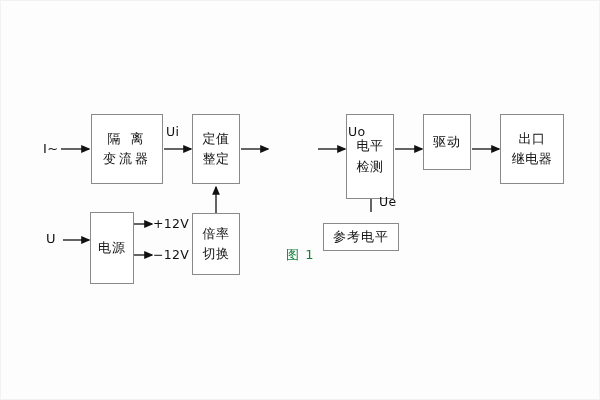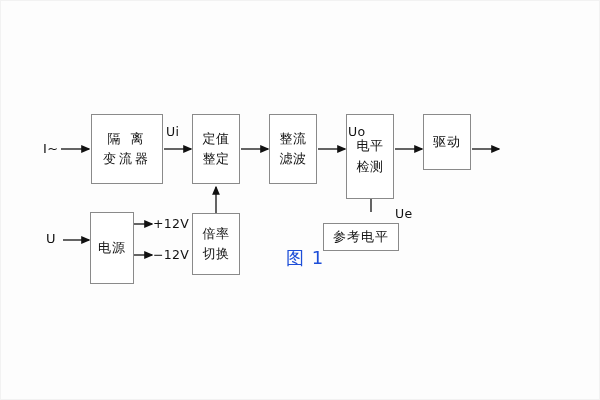--- a/index.html
+++ b/index.html
@@ -37,22 +37,22 @@
   .lbl{
     position:absolute;
     color:#111111;
     font-size:13px;
     white-space:nowrap;
     letter-spacing:0.3px;
   }
   .lbl.sm{font-size:12.5px;}
   .cap{
     position:absolute;
-    color:#1d4ed8;
-    font-size:18px;
+    color:#15803d;
+    font-size:13px;
     letter-spacing:1px;
     white-space:nowrap;
   }
   svg.wires{
     position:absolute;left:0;top:0;
     width:600px;height:400px;
     pointer-events:none;
   }
 </style>
 </head>
@@ -84,53 +84,53 @@
   <div class="block wide" style="left:90px;top:113px;width:72px;height:70px;">
     <span class="ln">隔 离</span>
     <span class="ln">变流器</span>
   </div>
 
   <div class="block" style="left:191px;top:113px;width:48px;height:70px;">
     <span class="ln">定值</span>
     <span class="ln">整定</span>
   </div>
 
-  <div class="block" style="left:268px;top:113px;width:48px;height:70px;">
-    <span class="ln">整流</span>
-    <span class="ln">滤波</span>
-  </div>
 
   <div class="block" style="left:345px;top:113px;width:48px;height:85px;">
     <span class="ln">电平</span>
     <span class="ln">检测</span>
   </div>
 
   <div class="block single" style="left:422px;top:113px;width:48px;height:56px;">
     <span class="ln">驱动</span>
   </div>
 
+  <div class="block" style="left:499px;top:113px;width:64px;height:70px;">
+    <span class="ln">出口</span>
+    <span class="ln">继电器</span>
+  </div>
 
   <div class="block single" style="left:89px;top:211px;width:44px;height:72px;">
     <span class="ln">电源</span>
   </div>
 
   <div class="block" style="left:191px;top:212px;width:48px;height:62px;">
     <span class="ln">倍率</span>
     <span class="ln">切换</span>
   </div>
 
   <div class="block single" style="left:322px;top:222px;width:76px;height:28px;">
     <span class="ln">参考电平</span>
   </div>
 
   <div class="lbl" style="left:42px;top:140px;">I~</div>
   <div class="lbl" style="left:45px;top:230px;">U</div>
 
   <div class="lbl sm" style="left:165px;top:123px;">Ui</div>
   <div class="lbl sm" style="left:319px;top:123px;margin-left:28px;">Uo</div>
-  <div class="lbl sm" style="left:378px;top:205px;margin-left:16px;">Ue</div>
+  <div class="lbl sm" style="left:378px;top:193px;">Ue</div>
 
   <div class="lbl sm" style="left:152px;top:215px;">+12V</div>
   <div class="lbl sm" style="left:152px;top:246px;">−12V</div>
 
   <div class="cap" style="left:285px;top:245px;">图 1</div>
 
 </div>
 
 </body></html>

